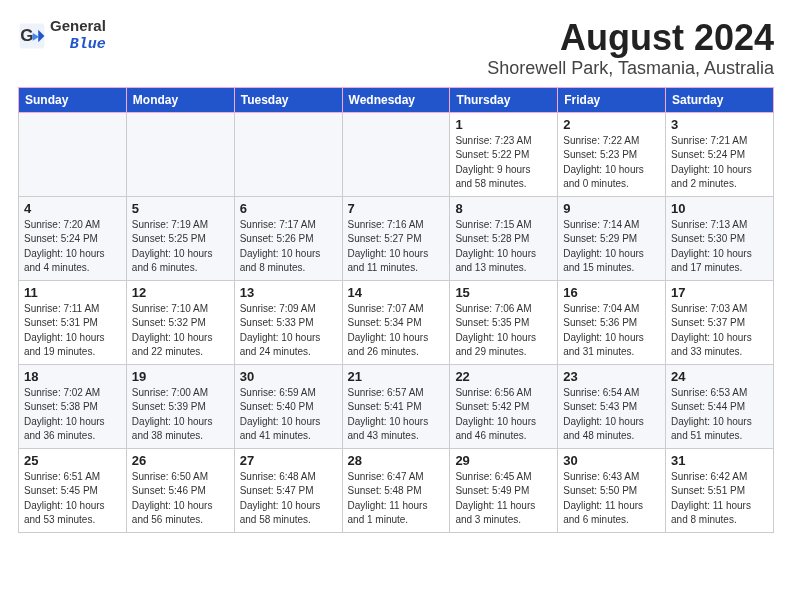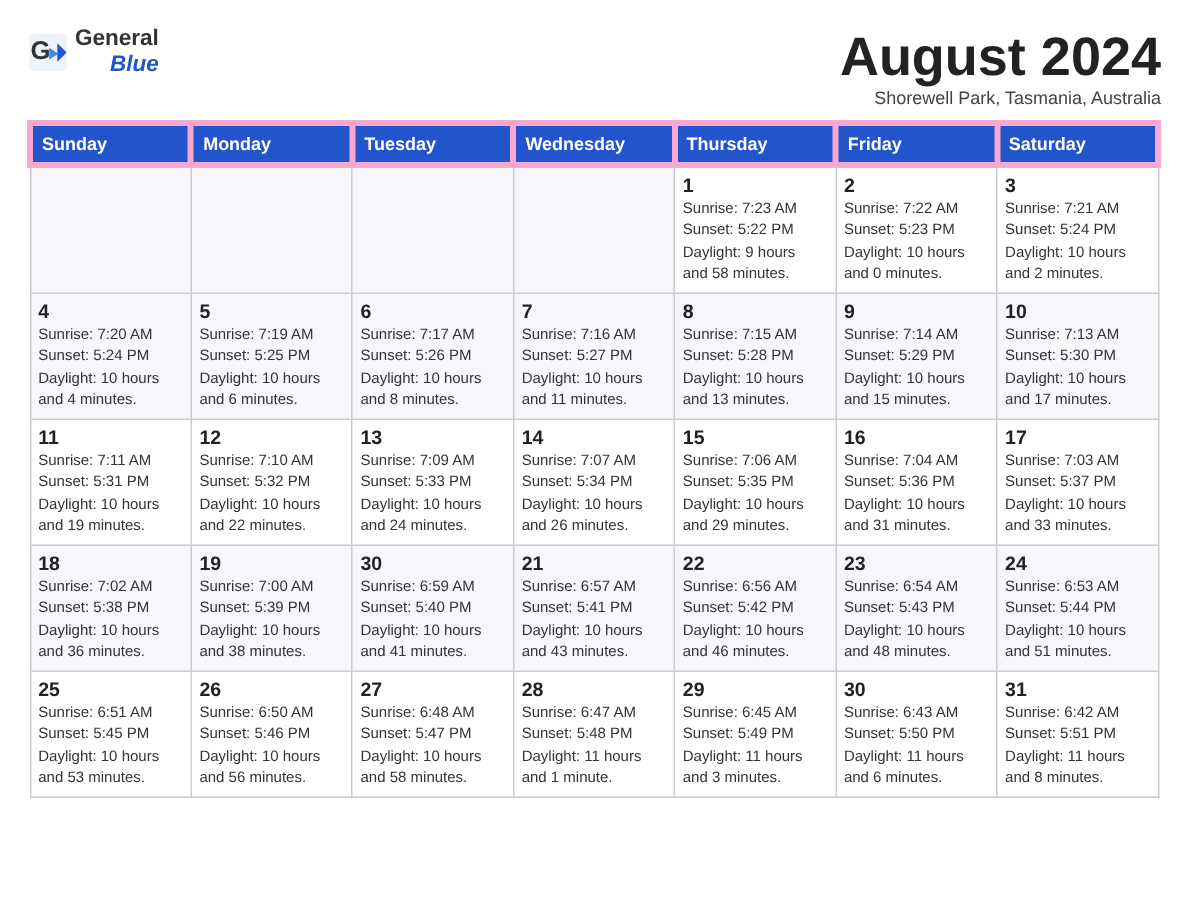--- a/index.html
+++ b/index.html
@@ -33,36 +33,36 @@
     .title-block {
       text-align: right;
     }
     .main-title {
       font-size: 36px;
       font-weight: bold;
       color: #222;
       line-height: 1.1;
     }
     .subtitle {
-      font-size: 12px;
+      font-size: 18px;
       color: #444;
     }
     .calendar {
       width: 100%;
       border-collapse: collapse;
       font-size: 10.5px;
     }
     .calendar th {
       background: #2255cc;
       color: #fff;
       text-align: left;
       padding: 5px 6px;
       font-size: 12px;
       font-weight: bold;
-      border: 4px solid #f9a8d4;
+      border: 1px solid #f9a8d4;
     }
     .calendar td {
       border: 1px solid #ccc;
       vertical-align: top;
       padding: 4px 5px;
       width: calc(100%/7);
       min-height: 80px;
       background: #fff;
     }
     .calendar tr:nth-child(even) td {
@@ -104,21 +104,21 @@
         <rect x="2" y="2" width="32" height="32" rx="3" fill="#eef2fa"></rect>
 
         <text x="3" y="24" font-size="22" font-family="Arial" font-weight="bold" fill="#333">G</text>
 
         <polygon points="26,10 34,18 26,26" fill="#2255cc"></polygon>
         <polygon points="19,14 27,19 19,24" fill="#4488ee"></polygon>
       </svg>
       <div>
         <div style="font-size:15px;font-weight:bold;line-height:1.1;text-align:right;">
           <span style="color:#333;">General</span><br>
-          <span style="color:#2255cc;font-style:italic;">Blue</span>
+          <span style="color:#2255cc;font-style:italic;font-family:Liberation Mono, monospace;">Blue</span>
         </div>
       </div>
     </div>
     <div class="title-block">
       <div class="main-title">August 2024</div>
       <div class="subtitle">Shorewell Park, Tasmania, Australia</div>
     </div>
   </div>
 
   <table class="calendar">

